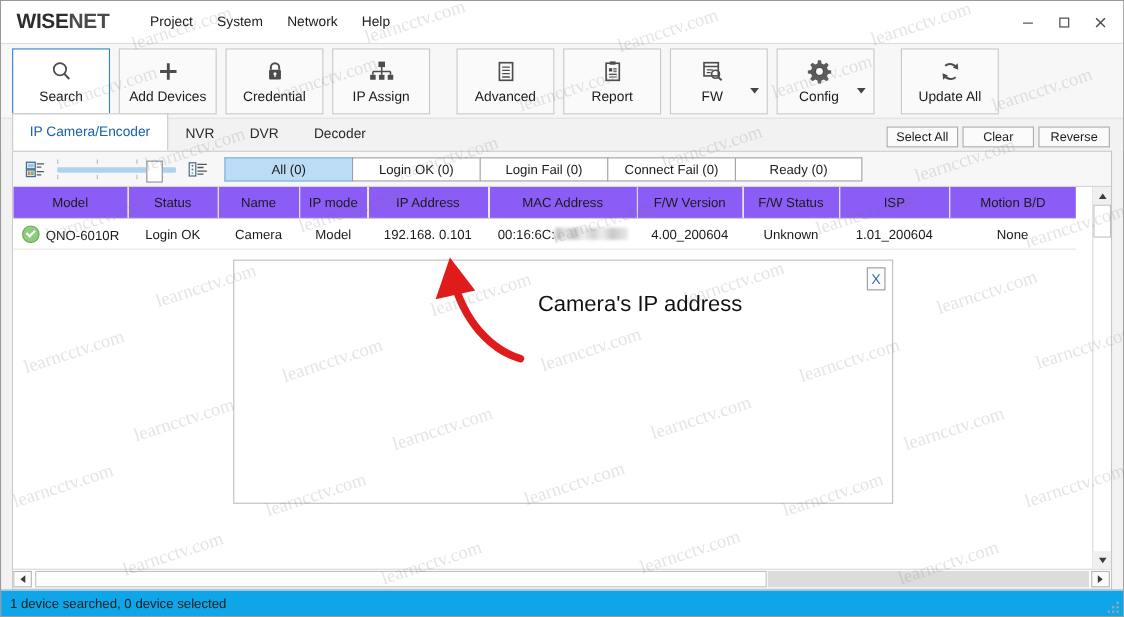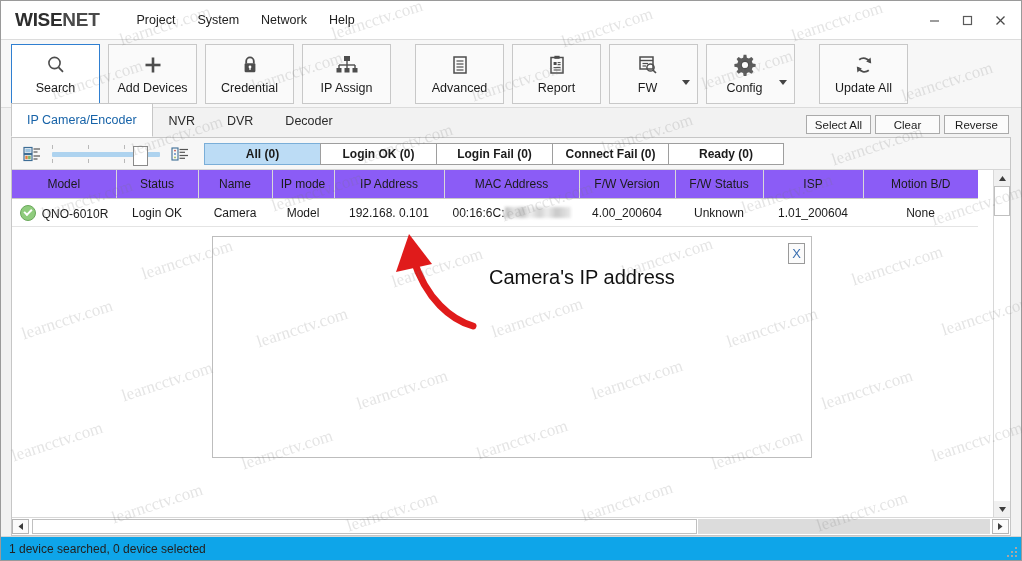--- a/index.html
+++ b/index.html
@@ -248,21 +248,20 @@
     border: 1px solid #9e9e9e;
     border-right: none;
     background: #ffffff;
     font-size: 12px;
     color: #1b1b1b;
     display: flex;
     align-items: center;
     justify-content: center;
     cursor: default;
     box-sizing: border-box;
-    font-weight: bold;
   }
   .seg-btn:last-child { border-right: 1px solid #9e9e9e; }
   .seg-btn.active {
     background: #bcdcf5;
     border-color: #7aaed8;
   }
 
   
   #table-wrap {
     flex: 1 1 auto;

